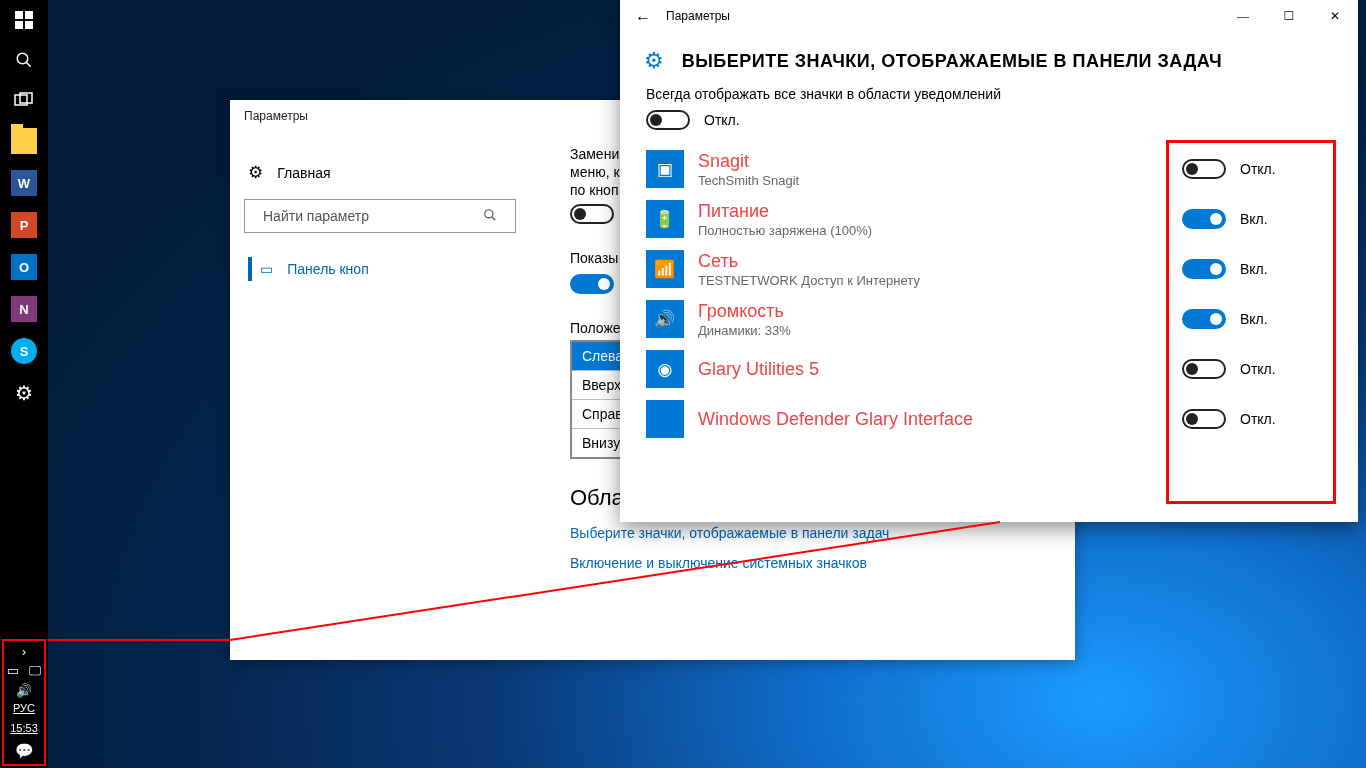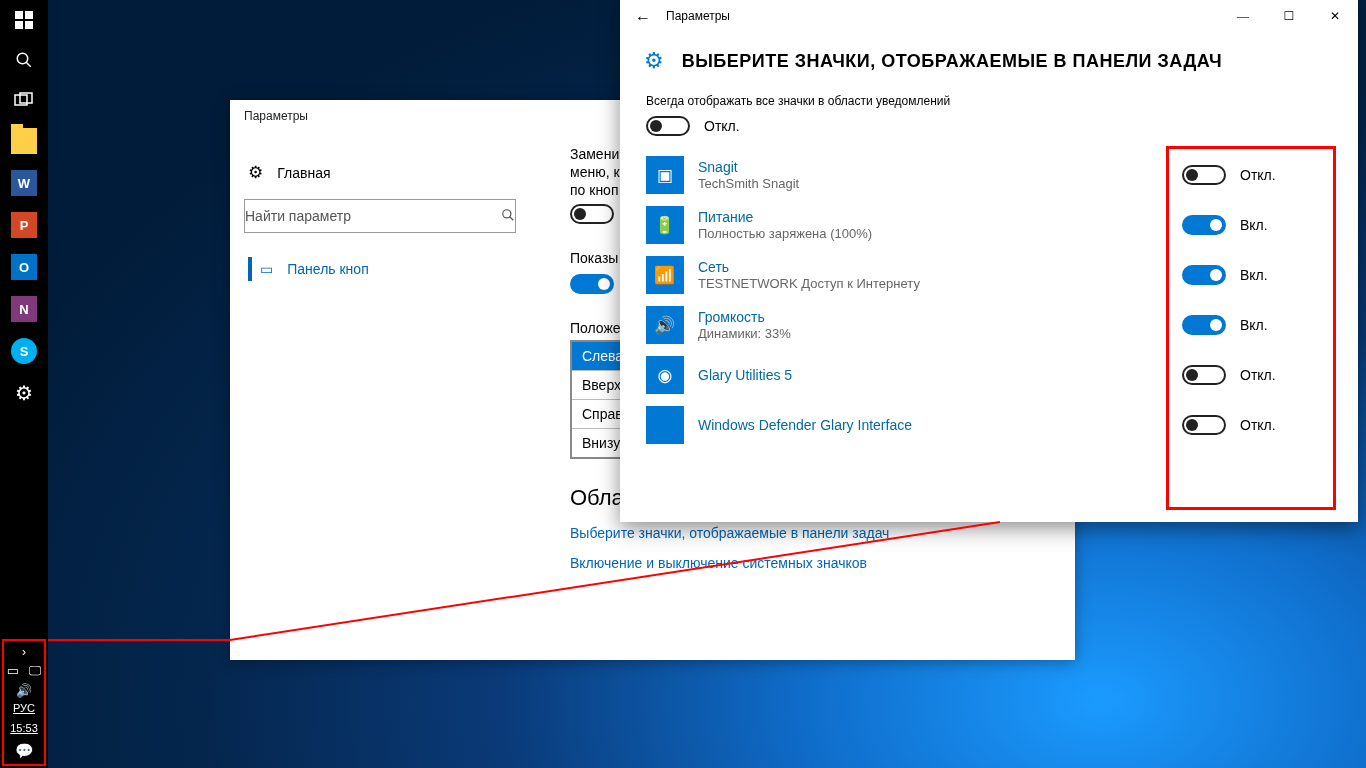--- a/index.html
+++ b/index.html
@@ -35,21 +35,21 @@
   .chevron-up{font-size:12px;color:#fff;width:18px;text-align:center;}
 
   
   .bg-settings {
     position:absolute; left:230px; top:100px; width:845px; height:560px;
     background:#ffffff; box-shadow:0 2px 14px rgba(0,0,0,.35); color:#000;
   }
   .bg-settings .titlebar { height:32px; display:flex; align-items:center; padding-left:14px; background:#fff; font-size:12px; color:#222;}
   .bg-side { position:absolute; left:0; top:42px; width:300px; padding:10px 0 0 14px;}
   .bg-side .home-row { display:flex; align-items:center; gap:14px; font-size:14px; padding:10px 4px;}
-  .search-box { margin:6px 14px 16px 0; height:34px; border:1px solid #999; display:flex; align-items:center; padding:0 0; font-size:14px; color:#555; justify-content:space-between;}
+  .search-box { margin:6px 14px 16px 0; height:34px; border:1px solid #999; display:flex; align-items:center; padding:0 18px; font-size:14px; color:#555; justify-content:space-between;}
   .pn-row { display:flex; align-items:center; gap:14px; padding:8px 4px; color:#0067b8; font-size:14px;}
   .pn-row .bar{width:4px;height:24px;background:#0067b8;margin-right:-6px;}
   .bg-main { position:absolute; left:340px; top:46px; right:14px; bottom:10px; font-size:14px; color:#000;}
   .bg-main .frag { color:#000; margin-bottom:2px;}
   .bg-main .toggle-mini{ width:44px;height:20px;border:2px solid #222;border-radius:10px;position:relative;display:inline-block;vertical-align:middle;margin-top:4px;margin-bottom:14px;}
   .bg-main .toggle-mini::after{content:'';width:12px;height:12px;background:#222;border-radius:50%;position:absolute;top:2px;left:2px;}
   .bg-main .toggle-mini.on{background:#0078d4;border-color:#0078d4;} .bg-main .toggle-mini.on::after{background:#fff;left:auto;right:2px;}
   .bg-main .sec-label{font-size:14px;margin:12px 0 4px 0;}
   .opt-list{border:2px solid #888;width:100px;font-size:14px;}
   .opt-list .opt{padding:6px 10px;border-bottom:1px solid #bbb;} .opt-list .opt:last-child{border:none;}
@@ -63,33 +63,33 @@
     background:#fff; box-shadow:0 6px 20px rgba(0,0,0,.45);
   }
   .fg-title{height:32px;display:flex;align-items:center;background:#fff;}
   .fg-title .back{width:46px;text-align:center;font-size:16px;}
   .fg-title .ttl{font-size:12px;flex:1;}
   .fg-title .wbtn{width:46px;height:32px;display:flex;align-items:center;justify-content:center;font-size:12px;font-family:"Segoe UI Symbol";} 
   .fg-head{display:flex;align-items:center;gap:18px;padding:16px 24px 8px 24px;}
   .fg-head .gear{color:#0078d4;font-size:22px;}
   .fg-head .big{font-size:18px;font-weight:700;letter-spacing:.5px;}
   .fg-body{padding:4px 26px 12px 26px;}
-  .always-label{font-size:12px;margin-top:8px;}
+  .always-label{font-size:14px;margin-top:0;}
   .always-row{display:flex;align-items:center;gap:14px;margin:8px 0 14px 0;}
   .toggle{width:44px;height:20px;border:2px solid #222;border-radius:10px;position:relative;}
   .toggle::after{content:'';width:12px;height:12px;border-radius:50%;background:#222;position:absolute;top:2px;left:2px;}
   .toggle.on{background:#0078d4;border-color:#0078d4;} .toggle.on::after{background:#fff;left:auto;right:2px;}
   .toggle-label{font-size:14px;}
 
   .icon-list-area{ position:relative; }
   .red-col{position:absolute; top:-4px; right:-4px; width:170px; height:364px; border:3px solid #ff0000; pointer-events:none;}
   .icon-row{display:flex;align-items:center;padding:6px 0;}
   .icon-row .sq{width:38px;height:38px;background:#0078d4;display:flex;align-items:center;justify-content:center;color:#fff;font-size:17px;flex:none;}
   .icon-row .meta{margin-left:14px;flex:1;}
-  .icon-row .meta .nm{font-size:14px;color:#0369a1;}
+  .icon-row .meta .nm{font-size:18px;color:#ef4444;}
   .icon-row .meta .sub{font-size:13px;color:#666;margin-top:1px;}
   .icon-row .tog-wrap{display:flex;align-items:center;gap:14px;width:150px;justify-content:flex-start;}
 </style>
 </head>
 <body>
 
 <div class="taskbar">
   <div class="tb-icon">
     <svg width="18" height="18" viewBox="0 0 18 18">
         <rect x="0" y="0" width="8" height="8" fill="#fff"></rect>

